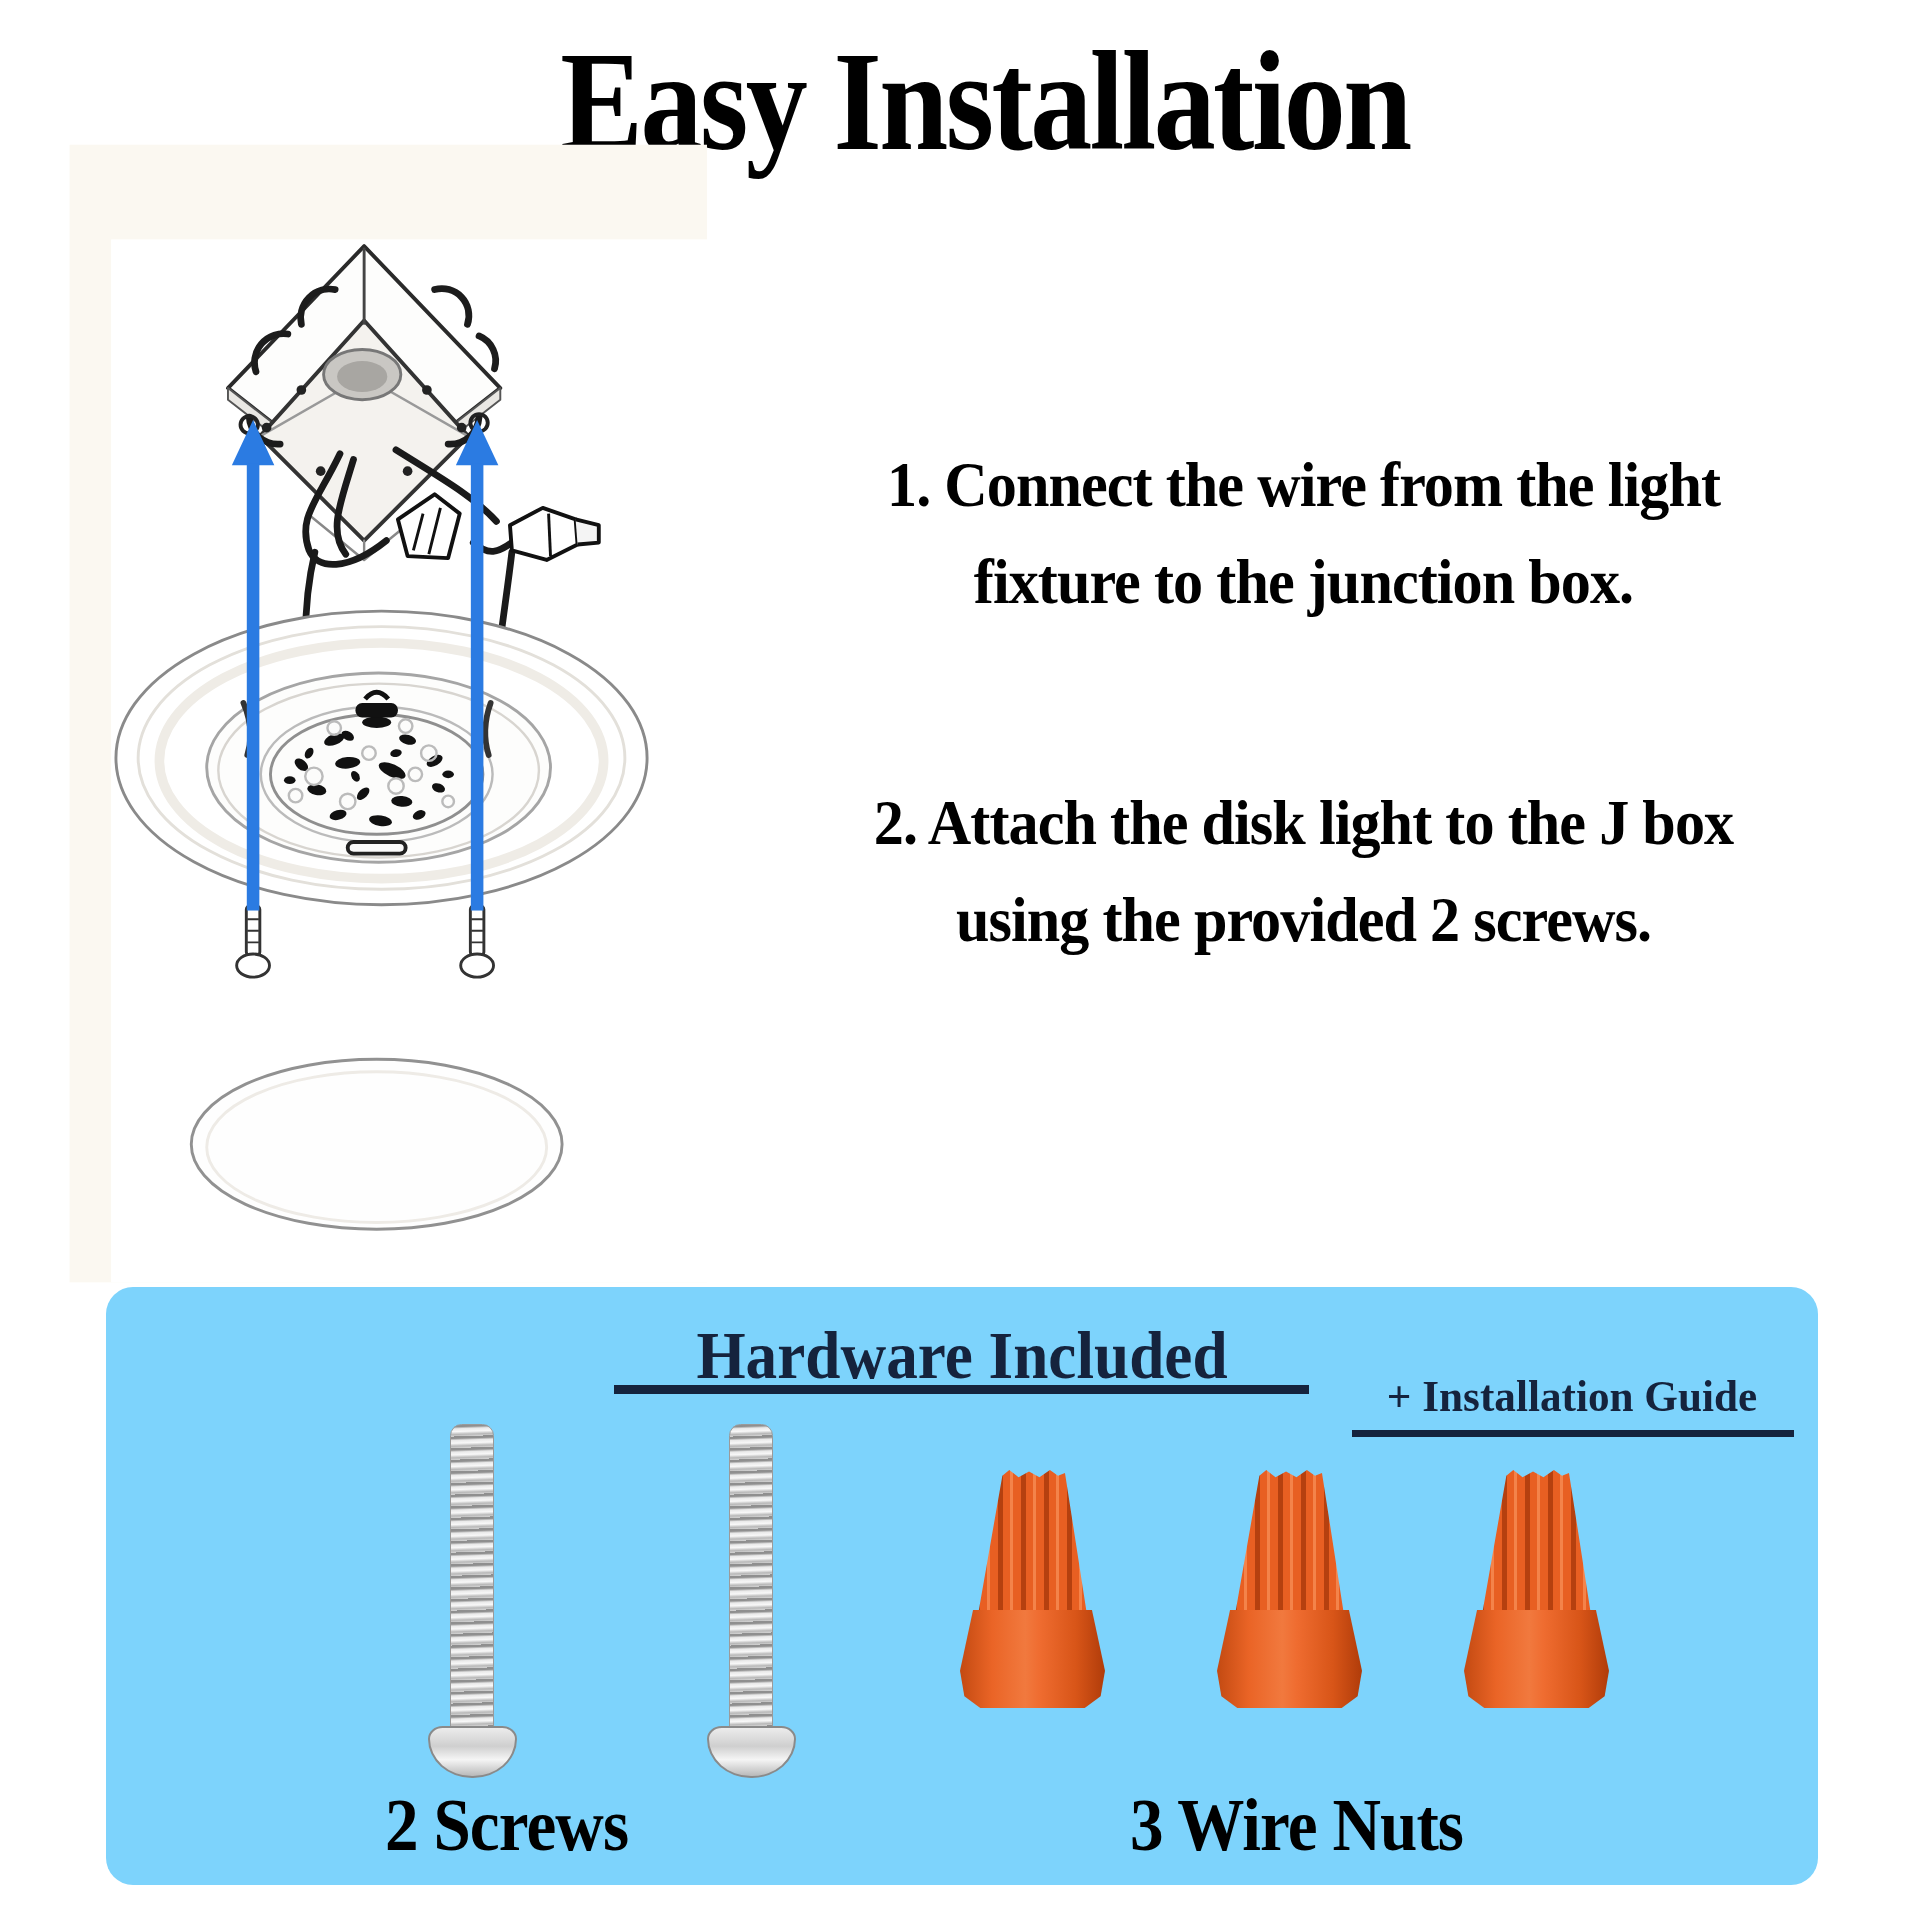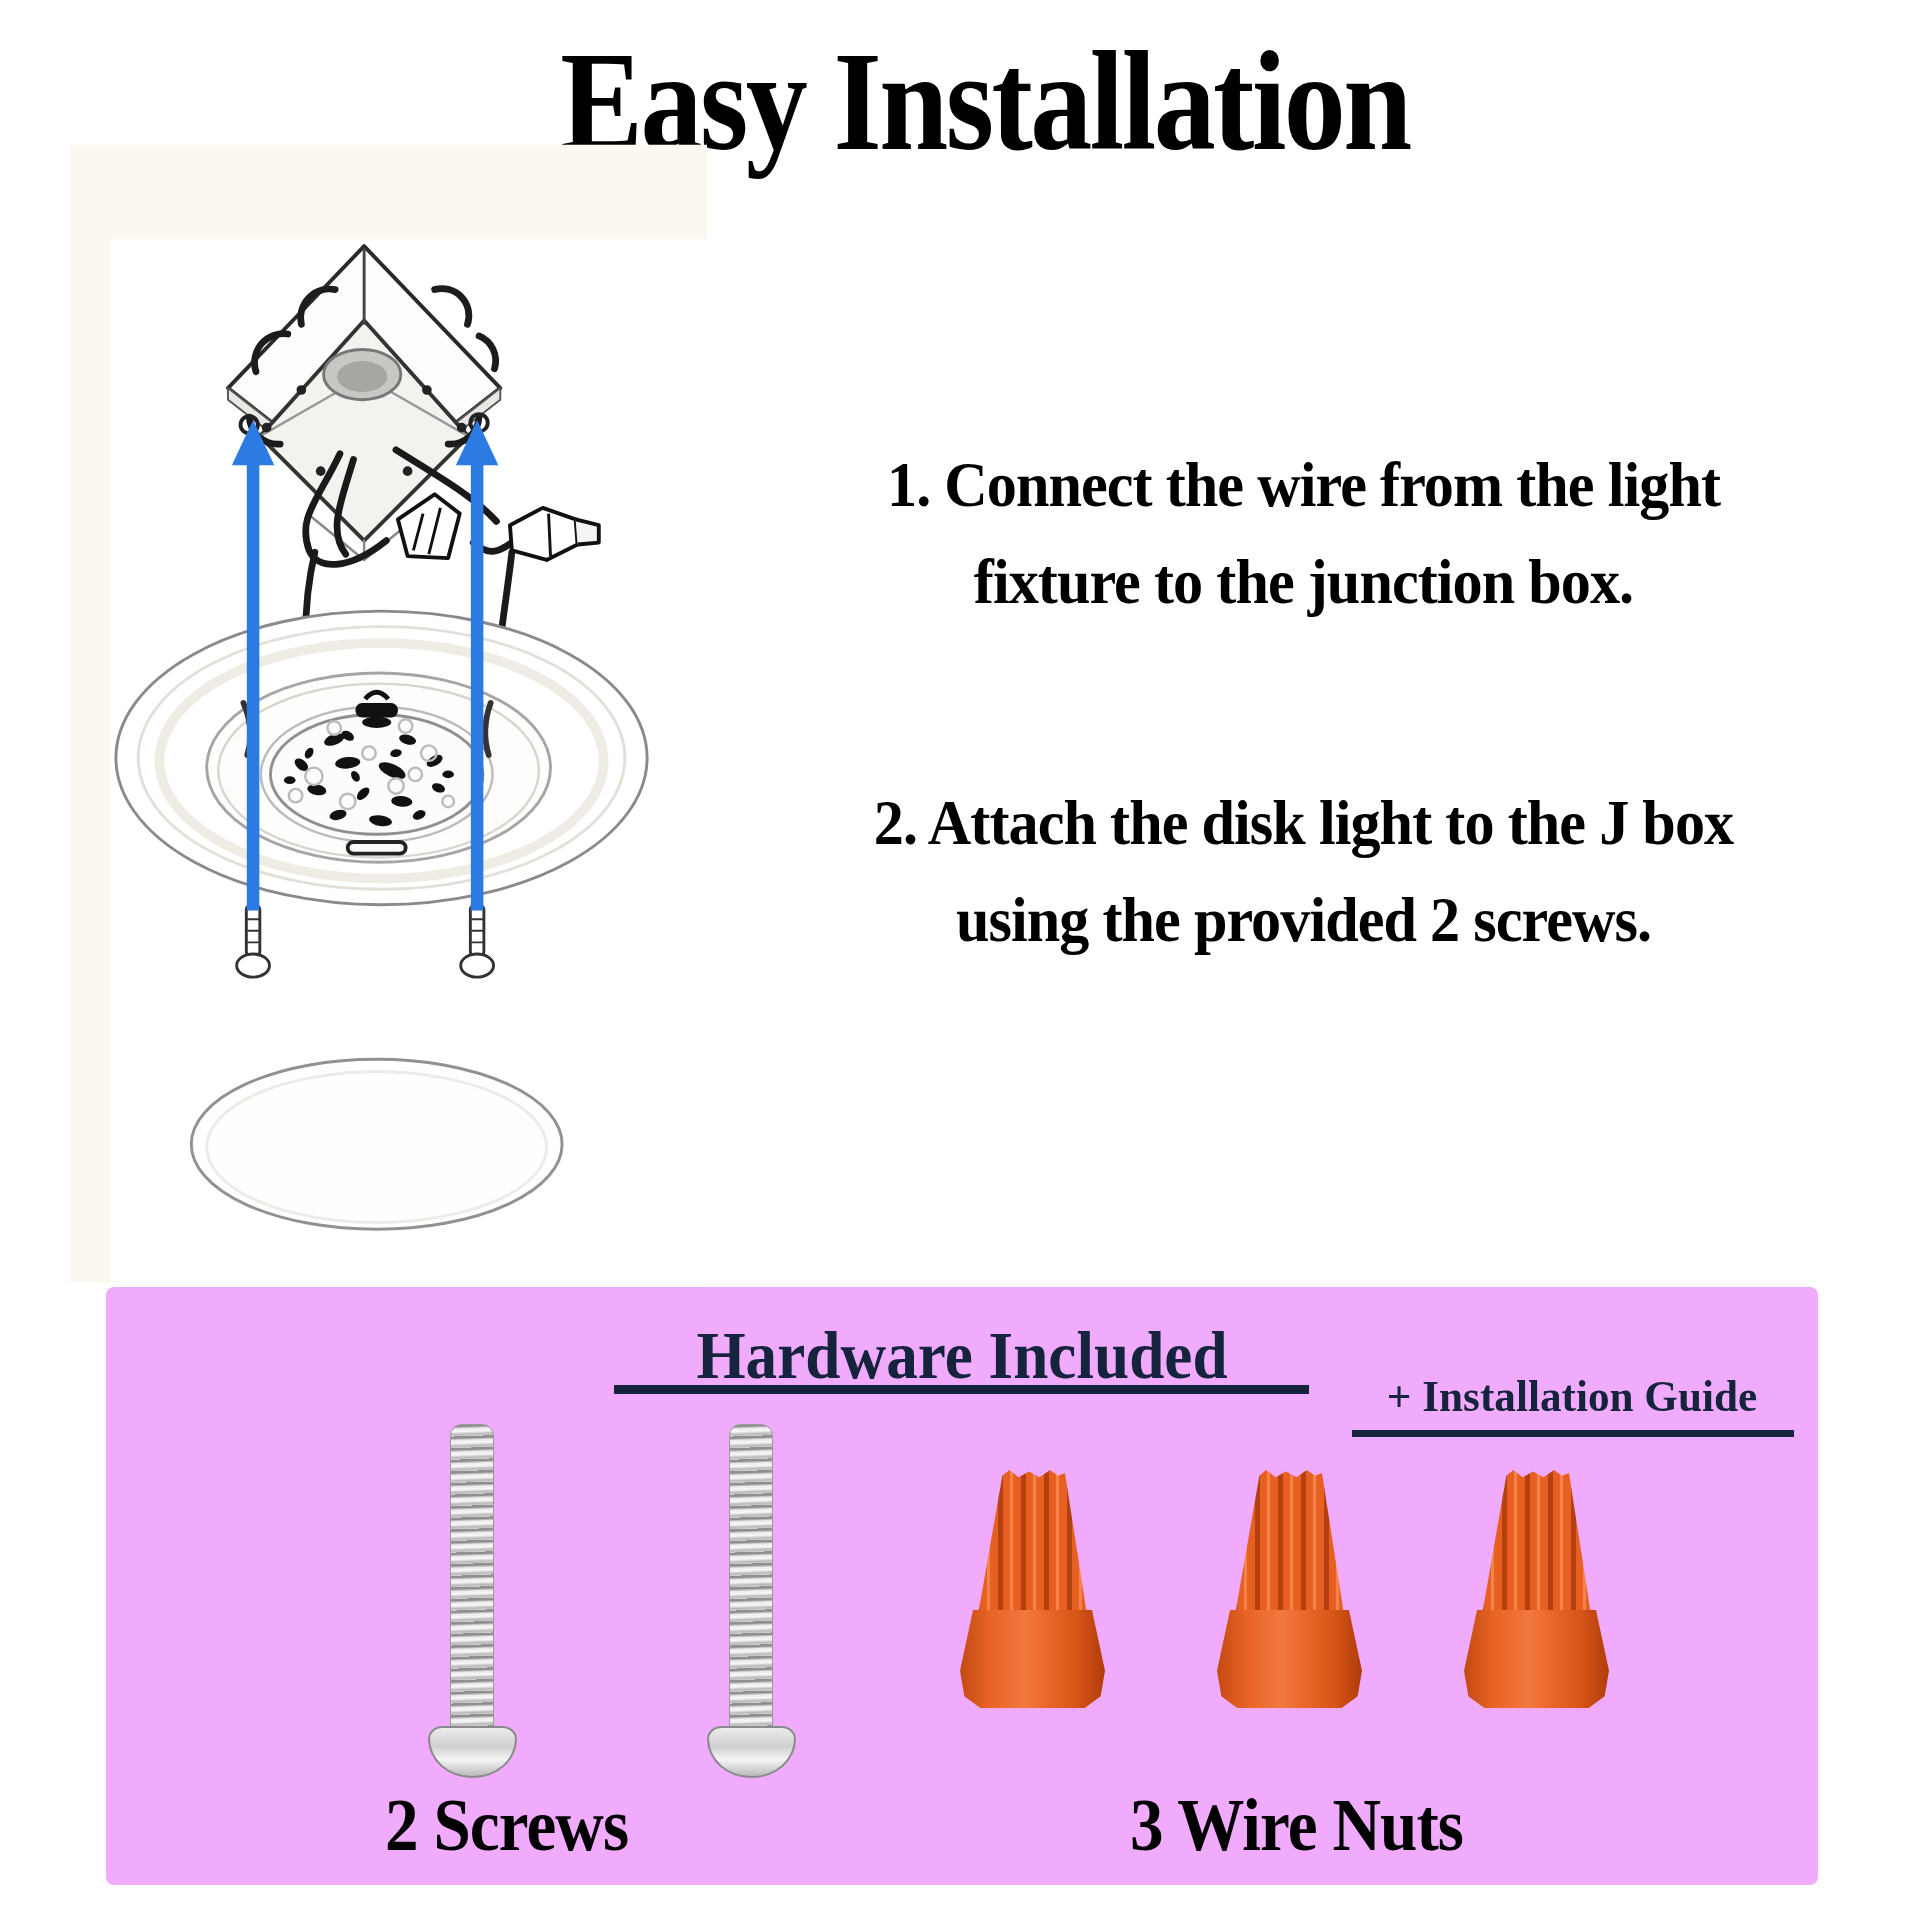--- a/index.html
+++ b/index.html
@@ -20,21 +20,21 @@
   .step{
     position:absolute; left:676px; width:1255px; text-align:center;
     font-weight:bold; font-size:64px; line-height:97px; letter-spacing:-1px;
     transform:scaleX(0.94); white-space:nowrap;
   }
   .step1{ top:436px; }
   .step2{ top:774px; }
   
   .panel{
     position:absolute; left:106px; top:1287px; width:1712px; height:598px;
-    background:#f0abfc; border-radius:8px;
+    background:#7dd3fc; border-radius:27px;
   }
   .hw-title{
     position:absolute; left:0; top:33px; width:100%; text-align:center;
     font-weight:bold; font-size:68px; line-height:70px; color:#15233d;
     transform:scaleX(0.93); white-space:nowrap;
   }
   .hw-rule{
     position:absolute; left:50%; top:98px; width:695px; height:8.7px;
     margin-left:-348px; background:#15233d;
   }

